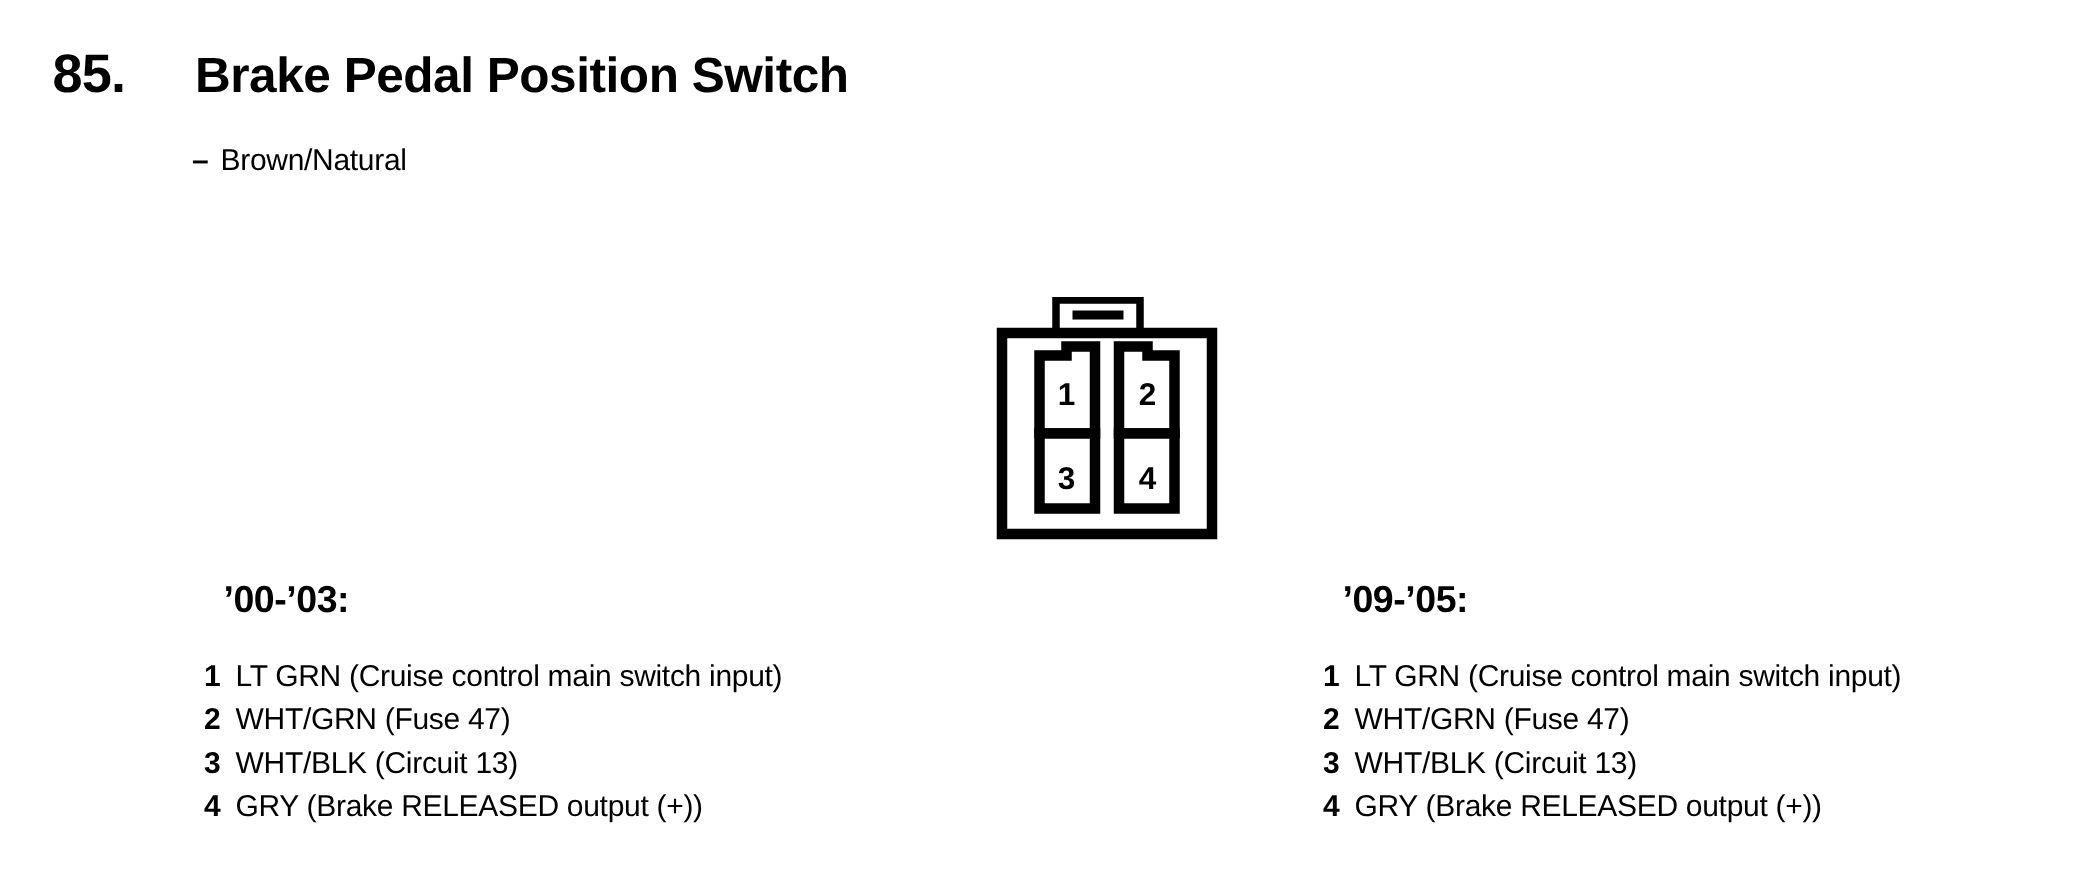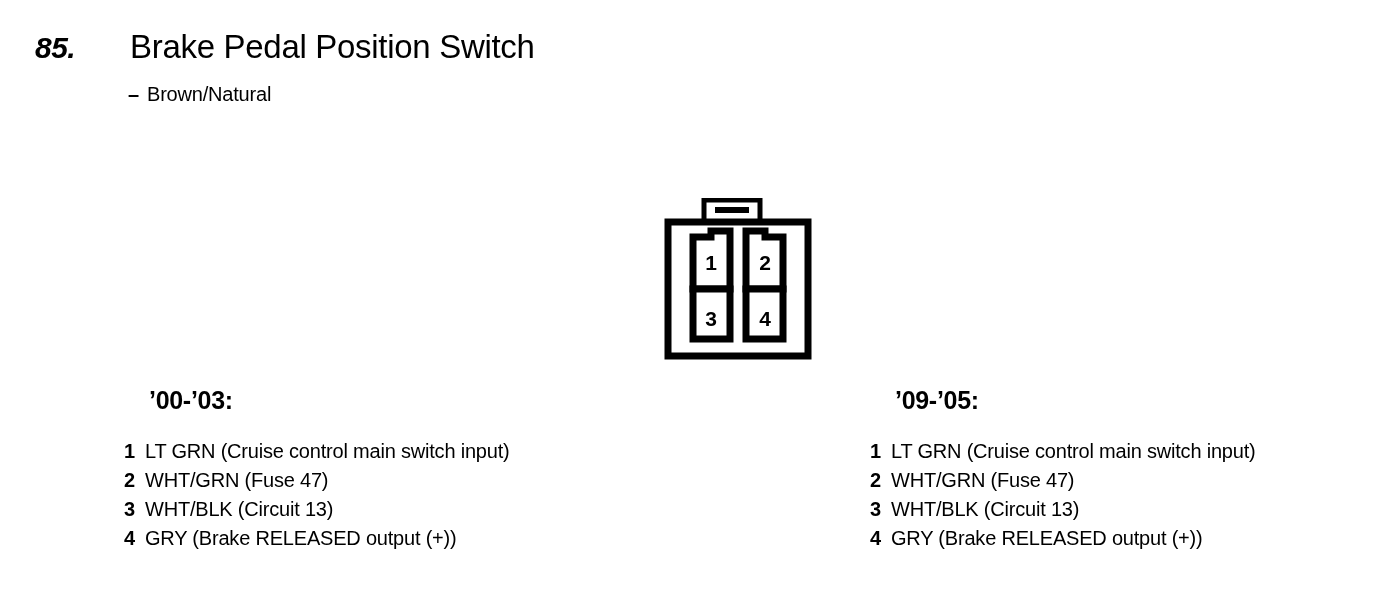--- a/index.html
+++ b/index.html
@@ -19,37 +19,36 @@
   
   #title-row {
     position: absolute;
     left: 35px;
     top: 28px;
     display: flex;
     align-items: baseline;
     white-space: nowrap;
   }
   #item-number {
-    font-size: 30px;
+    font-size: 36px;
     font-weight: bold;
     letter-spacing: -0.5px;
     width: 95px;
-    font-style: italic;
   }
   #page-title {
     font-size: 33px;
-    font-weight: normal;
+    font-weight: bold;
     letter-spacing: -0.3px;
   }
 
   
   #notes {
     position: absolute;
     left: 128px;
-    top: 79px;
+    top: 92px;
   }
   .note-line {
     font-size: 20px;
     line-height: 30px;
     white-space: nowrap;
     letter-spacing: -0.2px;
   }
   .note-dash {
     display: inline-block;
     width: 19px;
@@ -76,21 +75,21 @@
 
   .year-heading {
     font-size: 25px;
     font-weight: bold;
     letter-spacing: -0.3px;
     margin-left: 25px;
     margin-bottom: 0;
     white-space: nowrap;
   }
   .pin-list {
-    margin: 0;
+    margin: 12px;
     padding: 0;
     list-style: none;
     margin-top: 22px;
   }
   .pin-row {
     font-size: 20px;
     line-height: 29px;
     white-space: nowrap;
     letter-spacing: -0.2px;
   }

